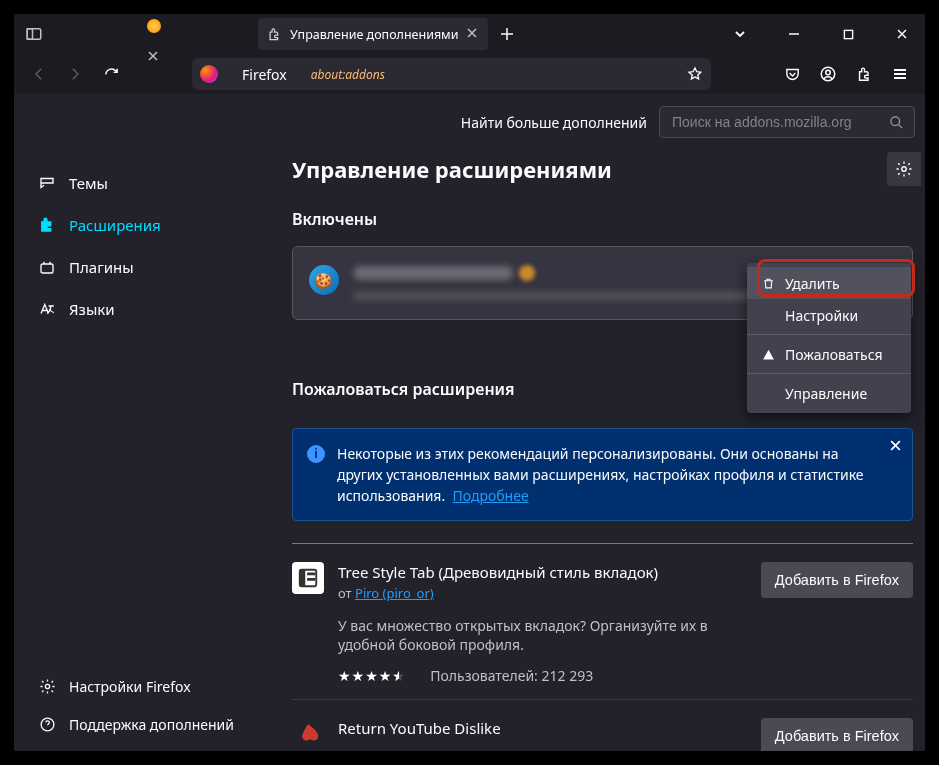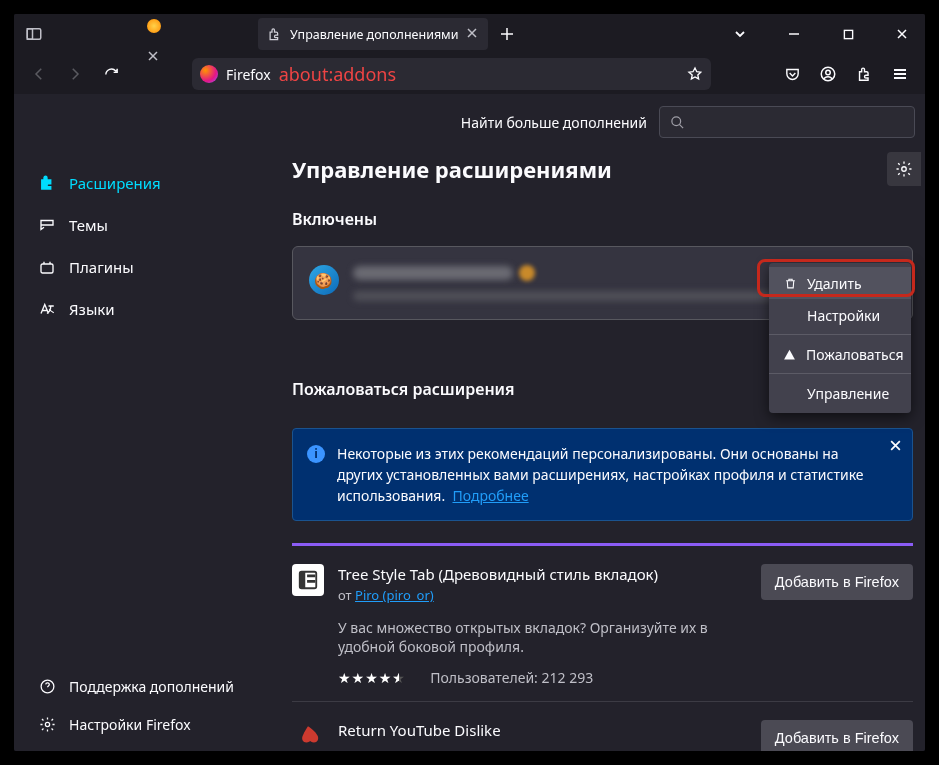--- a/index.html
+++ b/index.html
@@ -102,30 +102,30 @@
   }
   .nav-btn.disabled { color: #5a5a60; cursor:default;}
   .urlbar {
     flex: 1;
     height: 32px;
     background: var(--bg-urlbar);
     border-radius: 6px;
     display: flex;
     align-items: center;
     padding: 0 8px;
-    gap: 8px;
+    gap: 24px;
     margin: 0 60px 0 60px;
   }
   .ff-logo {
     width: 18px; height: 18px;
     background: radial-gradient(circle at 30% 30%, #ff9500, #e31587 60%, #9059ff);
     border-radius: 50%;
   }
   .urlbar .prefix { color: var(--fg); font-size:14px;}
-  .urlbar .path   { color: #ef4444; font-size:18px;}
+  .urlbar .path   { color: #fdba74; font-size:12px;font-style:italic;}
   .urlbar .star { margin-left:auto; color: var(--fg);}
   
   .content {
     flex: 1;
     display: flex;
     flex-direction: column;
     background: var(--bg-content);
     overflow: hidden;
   }
   .search-row {
@@ -252,21 +252,21 @@
     position:absolute; right:2px; top:2px;
     width:14px; height:14px; border-radius:50%;
     background:#fff;
   }
   .dots { color: var(--fg); cursor:pointer; padding:0 2px; font-size:16px;}
   
   .ctx-menu {
     position: absolute;
     top: 113px;
     right: 14px;
-    width: 142px;
+    width: 164px;
     background: var(--bg-menu);
     border-radius: 4px;
     box-shadow: 0 4px 14px rgba(0,0,0,0.6);
     z-index: 50;
     padding: 4px 0;
   }
   .ctx-item {
     height: 32px;
     display:flex;align-items:center;
     gap: 10px;
@@ -311,21 +311,21 @@
     flex-shrink:0;
     margin-top:2px;
   }
   .info-banner .close-x {
     position:absolute; right:10px; top:10px;
     color: var(--fg); cursor:pointer;
   }
   .info-banner a { color: var(--accent-link); text-decoration: underline;}
   
   .rec-card {
-    border-top: 3px solid #8b5cf6;
+    border-top: 1px solid #8b5cf6;
     padding: 18px 0 14px 0;
     margin-right: 12px;
     display:flex; gap:14px;
   }
   .rec-card:first-of-type { border-top: none; }
   .rec-icon {
     width: 32px; height: 32px;
     background: #fff;
     border-radius: 4px;
     display:flex;align-items:center;justify-content:center;
@@ -465,47 +465,48 @@
       <svg width="16" height="16" viewBox="0 0 16 16">
           <path d="M2 4h12M2 8h12M2 12h12" stroke="currentColor" stroke-width="1.8"></path>
         </svg>
     </div>
   </div>
 
   <div class="content">
     <div class="search-row">
       <span class="search-label">Найти больше дополнений</span>
       <div class="search-box">
+        <input type="text" placeholder="Поиск на addons.mozilla.org" style="">
         <span>
           <svg width="15" height="15" viewBox="0 0 24 24" fill="none" stroke="#9e9da6" stroke-width="2">
               <circle cx="10" cy="10" r="7"></circle>
               <path d="M21 21l-6-6"></path>
             </svg>
         </span>
       </div>
     </div>
 
     <div class="body">
 
       <div class="sidebar">
+        <div class="sb-item">
+          <span class="icon">
+            <svg width="18" height="18" viewBox="0 0 24 24" fill="none" stroke="currentColor" stroke-width="1.8">
+                <path d="M4 6h16v6H4zM4 12v6l4-3"></path>
+              </svg>
+          </span>
+          <span>Темы</span>
+        </div>
         <div class="sb-item active">
           <span class="icon">
             <svg width="18" height="18" viewBox="0 0 24 24" fill="none" stroke="currentColor" stroke-width="1.8">
                 <path d="M5 8h3V5a2 2 0 014 0v3h5v5h-3a2 2 0 000 4h3v3H5V8z"></path>
               </svg>
           </span>
           <span>Расширения</span>
-        </div>
-        <div class="sb-item">
-          <span class="icon">
-            <svg width="18" height="18" viewBox="0 0 24 24" fill="none" stroke="currentColor" stroke-width="1.8">
-                <path d="M4 6h16v6H4zM4 12v6l4-3"></path>
-              </svg>
-          </span>
-          <span>Темы</span>
         </div>
         <div class="sb-item">
           <span class="icon">
             <svg width="18" height="18" viewBox="0 0 24 24" fill="none" stroke="currentColor" stroke-width="1.8">
                 <rect x="4" y="8" width="16" height="12" rx="2"></rect>
                 <path d="M8 8V5M16 8V5"></path>
               </svg>
           </span>
           <span>Плагины</span>
         </div>
@@ -514,34 +515,34 @@
             <svg width="18" height="18" viewBox="0 0 24 24" fill="none" stroke="currentColor" stroke-width="1.8">
                 <path d="M4 18l5-12 5 12M6 14h6M14 8h7M17 8c0 4-2 8-5 10M15 12c2 3 4 4 6 5"></path>
               </svg>
           </span>
           <span>Языки</span>
         </div>
         <div class="sb-spacer"></div>
         <div class="sb-item bottom">
           <span class="icon">
             <svg width="17" height="17" viewBox="0 0 24 24" fill="none" stroke="currentColor" stroke-width="1.8">
+                <circle cx="12" cy="12" r="3"></circle>
+                <path d="M12 2v3M12 19v3M4.2 4.2l2.1 2.1M17.7 17.7l2.1 2.1M2 12h3M19 12h3M4.2 19.8l2.1-2.1M17.7 6.3l2.1-2.1"></path>
+              </svg>
+          </span>
+          <span>Настройки Firefox</span>
+        </div>
+        <div class="sb-item bottom">
+          <span class="icon">
+            <svg width="17" height="17" viewBox="0 0 24 24" fill="none" stroke="currentColor" stroke-width="1.8">
                 <circle cx="12" cy="12" r="9"></circle>
                 <path d="M9.5 9a2.5 2.5 0 015 .5c0 1.5-2.5 2-2.5 3.5M12 17h.01"></path>
               </svg>
           </span>
           <span>Поддержка дополнений</span>
-        </div>
-        <div class="sb-item bottom">
-          <span class="icon">
-            <svg width="17" height="17" viewBox="0 0 24 24" fill="none" stroke="currentColor" stroke-width="1.8">
-                <circle cx="12" cy="12" r="3"></circle>
-                <path d="M12 2v3M12 19v3M4.2 4.2l2.1 2.1M17.7 17.7l2.1 2.1M2 12h3M19 12h3M4.2 19.8l2.1-2.1M17.7 6.3l2.1-2.1"></path>
-              </svg>
-          </span>
-          <span>Настройки Firefox</span>
         </div>
       </div>
 
       <div class="main">
         <div class="gear-btn">
           <svg width="18" height="18" viewBox="0 0 24 24" fill="none" stroke="#fbfbfe" stroke-width="1.8">
               <circle cx="12" cy="12" r="3"></circle>
               <path d="M12 2v3M12 19v3M4.2 4.2l2.1 2.1M17.7 17.7l2.1 2.1M2 12h3M19 12h3M4.2 19.8l2.1-2.1M17.7 6.3l2.1-2.1"></path>
             </svg>
         </div>

